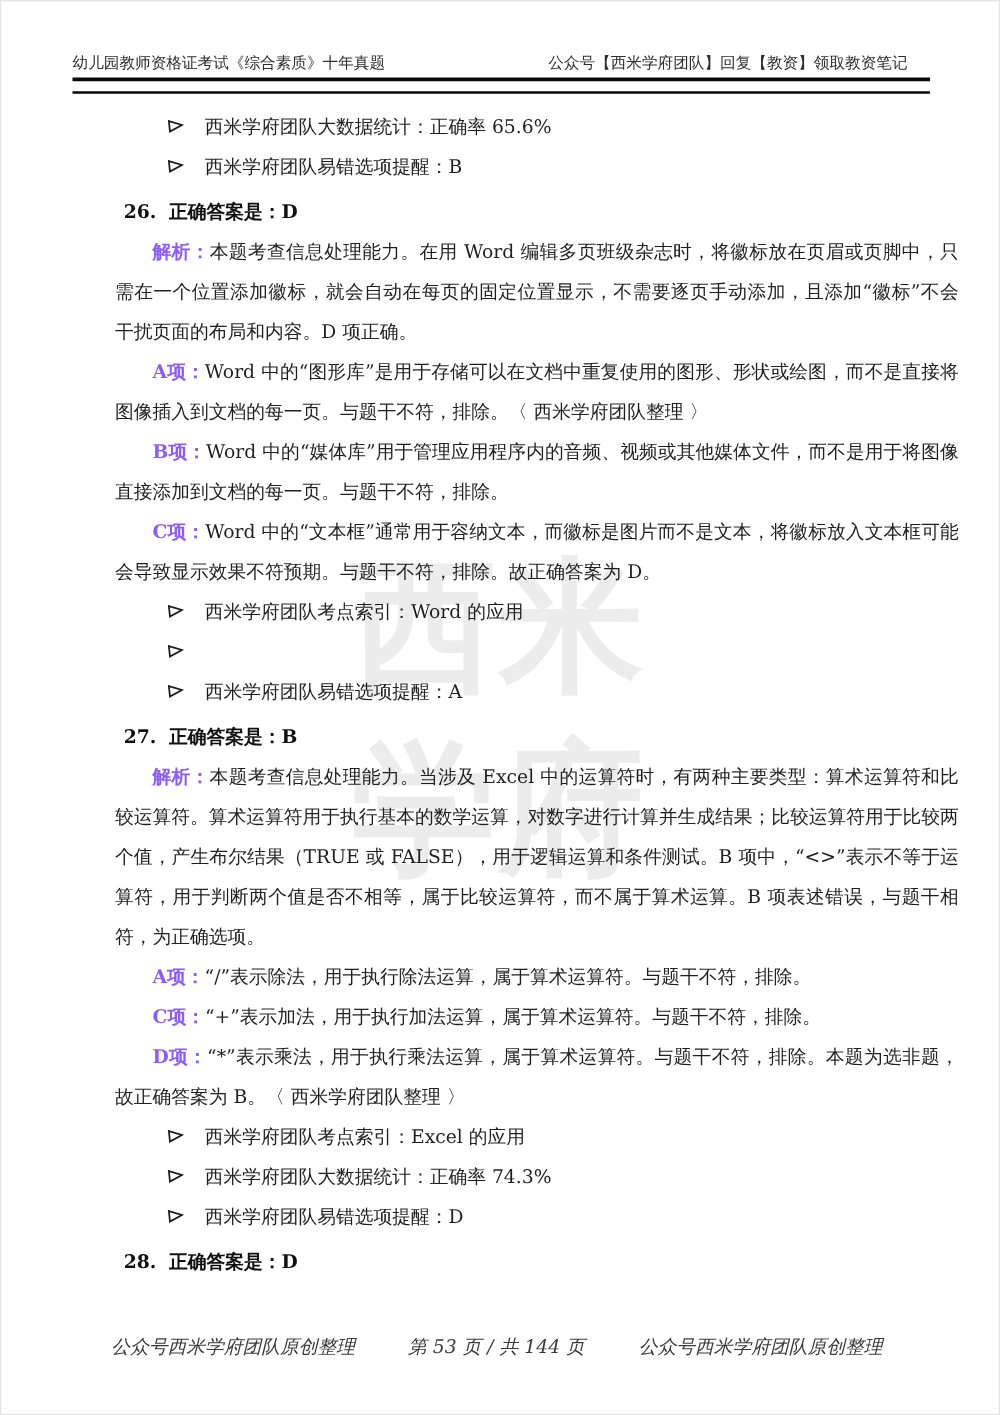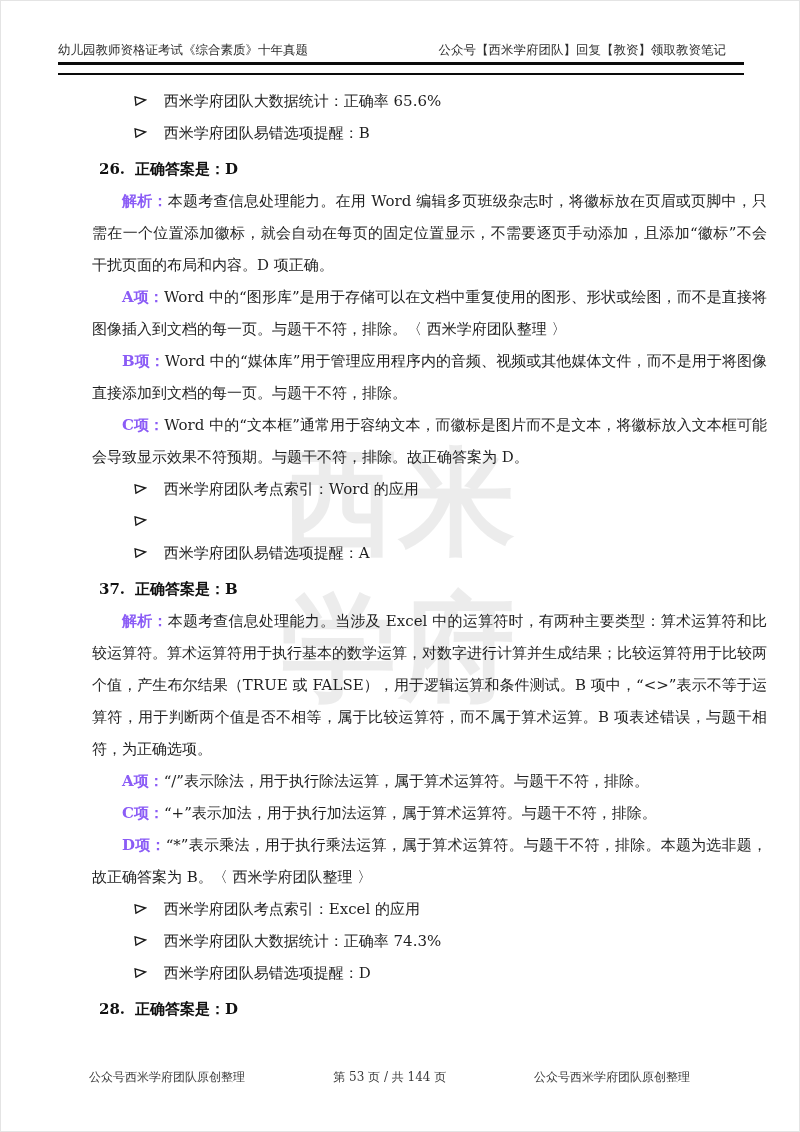--- a/index.html
+++ b/index.html
@@ -62,24 +62,25 @@
     text-align:left;
     white-space:nowrap;
   }
   .arrow {
     display:inline-block; width:13px; height:11px;
     margin-right:12px;
   }
   .arrow svg { display:block; transform:rotate(-6deg); }
   
   .footer {
-    position:absolute; left:0; right:16px; top:1068px;
+    position:absolute; left:0; right:0; top:1068px;
     height:20px;
-    font-size:12px; line-height:16px; color:#3a3a3a;
+    font-size:15px; line-height:16px; color:#3a3a3a;
     z-index:1;
+    font-style:italic;
   }
   .footer .ft-left   { position:absolute; left:88px; }
   .footer .ft-center { position:absolute; left:50%; transform:translateX(-52%); }
   .footer .ft-right  { position:absolute; right:93px; }
 </style>
 </head>
 <body>
 
 <div class="page">
 
@@ -125,21 +126,21 @@
             <path d="M1.5 1.3 L11.6 5.5 L1.5 9.7 Z" fill="none" stroke="#1c1c1c" stroke-width="1.4"></path>
           </svg></span>
     </div>
     <div class="bullet">
       <span class="arrow"><svg width="13" height="11" viewBox="0 0 13 11">
             <path d="M1.5 1.3 L11.6 5.5 L1.5 9.7 Z" fill="none" stroke="#1c1c1c" stroke-width="1.4"></path>
           </svg></span>
       <span class="bullet-text">西米学府团队易错选项提醒：A</span>
     </div>
 
-    <p class="q-heading"><b class="q-num">37.</b><b>正确答案是：B</b></p>
+    <p class="q-heading"><b class="q-num">27.</b><b>正确答案是：B</b></p>
     <p class="para"><b>解析：</b><span>本题考查信息处理能力。当涉及 Excel 中的运算符时，有两种主要类型：算术运算符和比较运算符。算术运算符用于执行基本的数学运算，对数字进行计算并生成结果；比较运算符用于比较两个值，产生布尔结果（TRUE 或 FALSE），用于逻辑运算和条件测试。B 项中，“&lt;&gt;”表示不等于运算符，用于判断两个值是否不相等，属于比较运算符，而不属于算术运算。B 项表述错误，与题干相符，为正确选项。</span></p>
     <p class="para"><b>A项：</b><span>“/”表示除法，用于执行除法运算，属于算术运算符。与题干不符，排除。</span></p>
     <p class="para"><b>C项：</b><span>“+”表示加法，用于执行加法运算，属于算术运算符。与题干不符，排除。</span></p>
     <p class="para"><b>D项：</b><span>“*”表示乘法，用于执行乘法运算，属于算术运算符。与题干不符，排除。本题为选非题，故正确答案为 B。〈 西米学府团队整理 〉</span></p>
     <div class="bullet">
       <span class="arrow"><svg width="13" height="11" viewBox="0 0 13 11">
             <path d="M1.5 1.3 L11.6 5.5 L1.5 9.7 Z" fill="none" stroke="#1c1c1c" stroke-width="1.4"></path>
           </svg></span>
       <span class="bullet-text">西米学府团队考点索引：Excel 的应用</span>
     </div>

